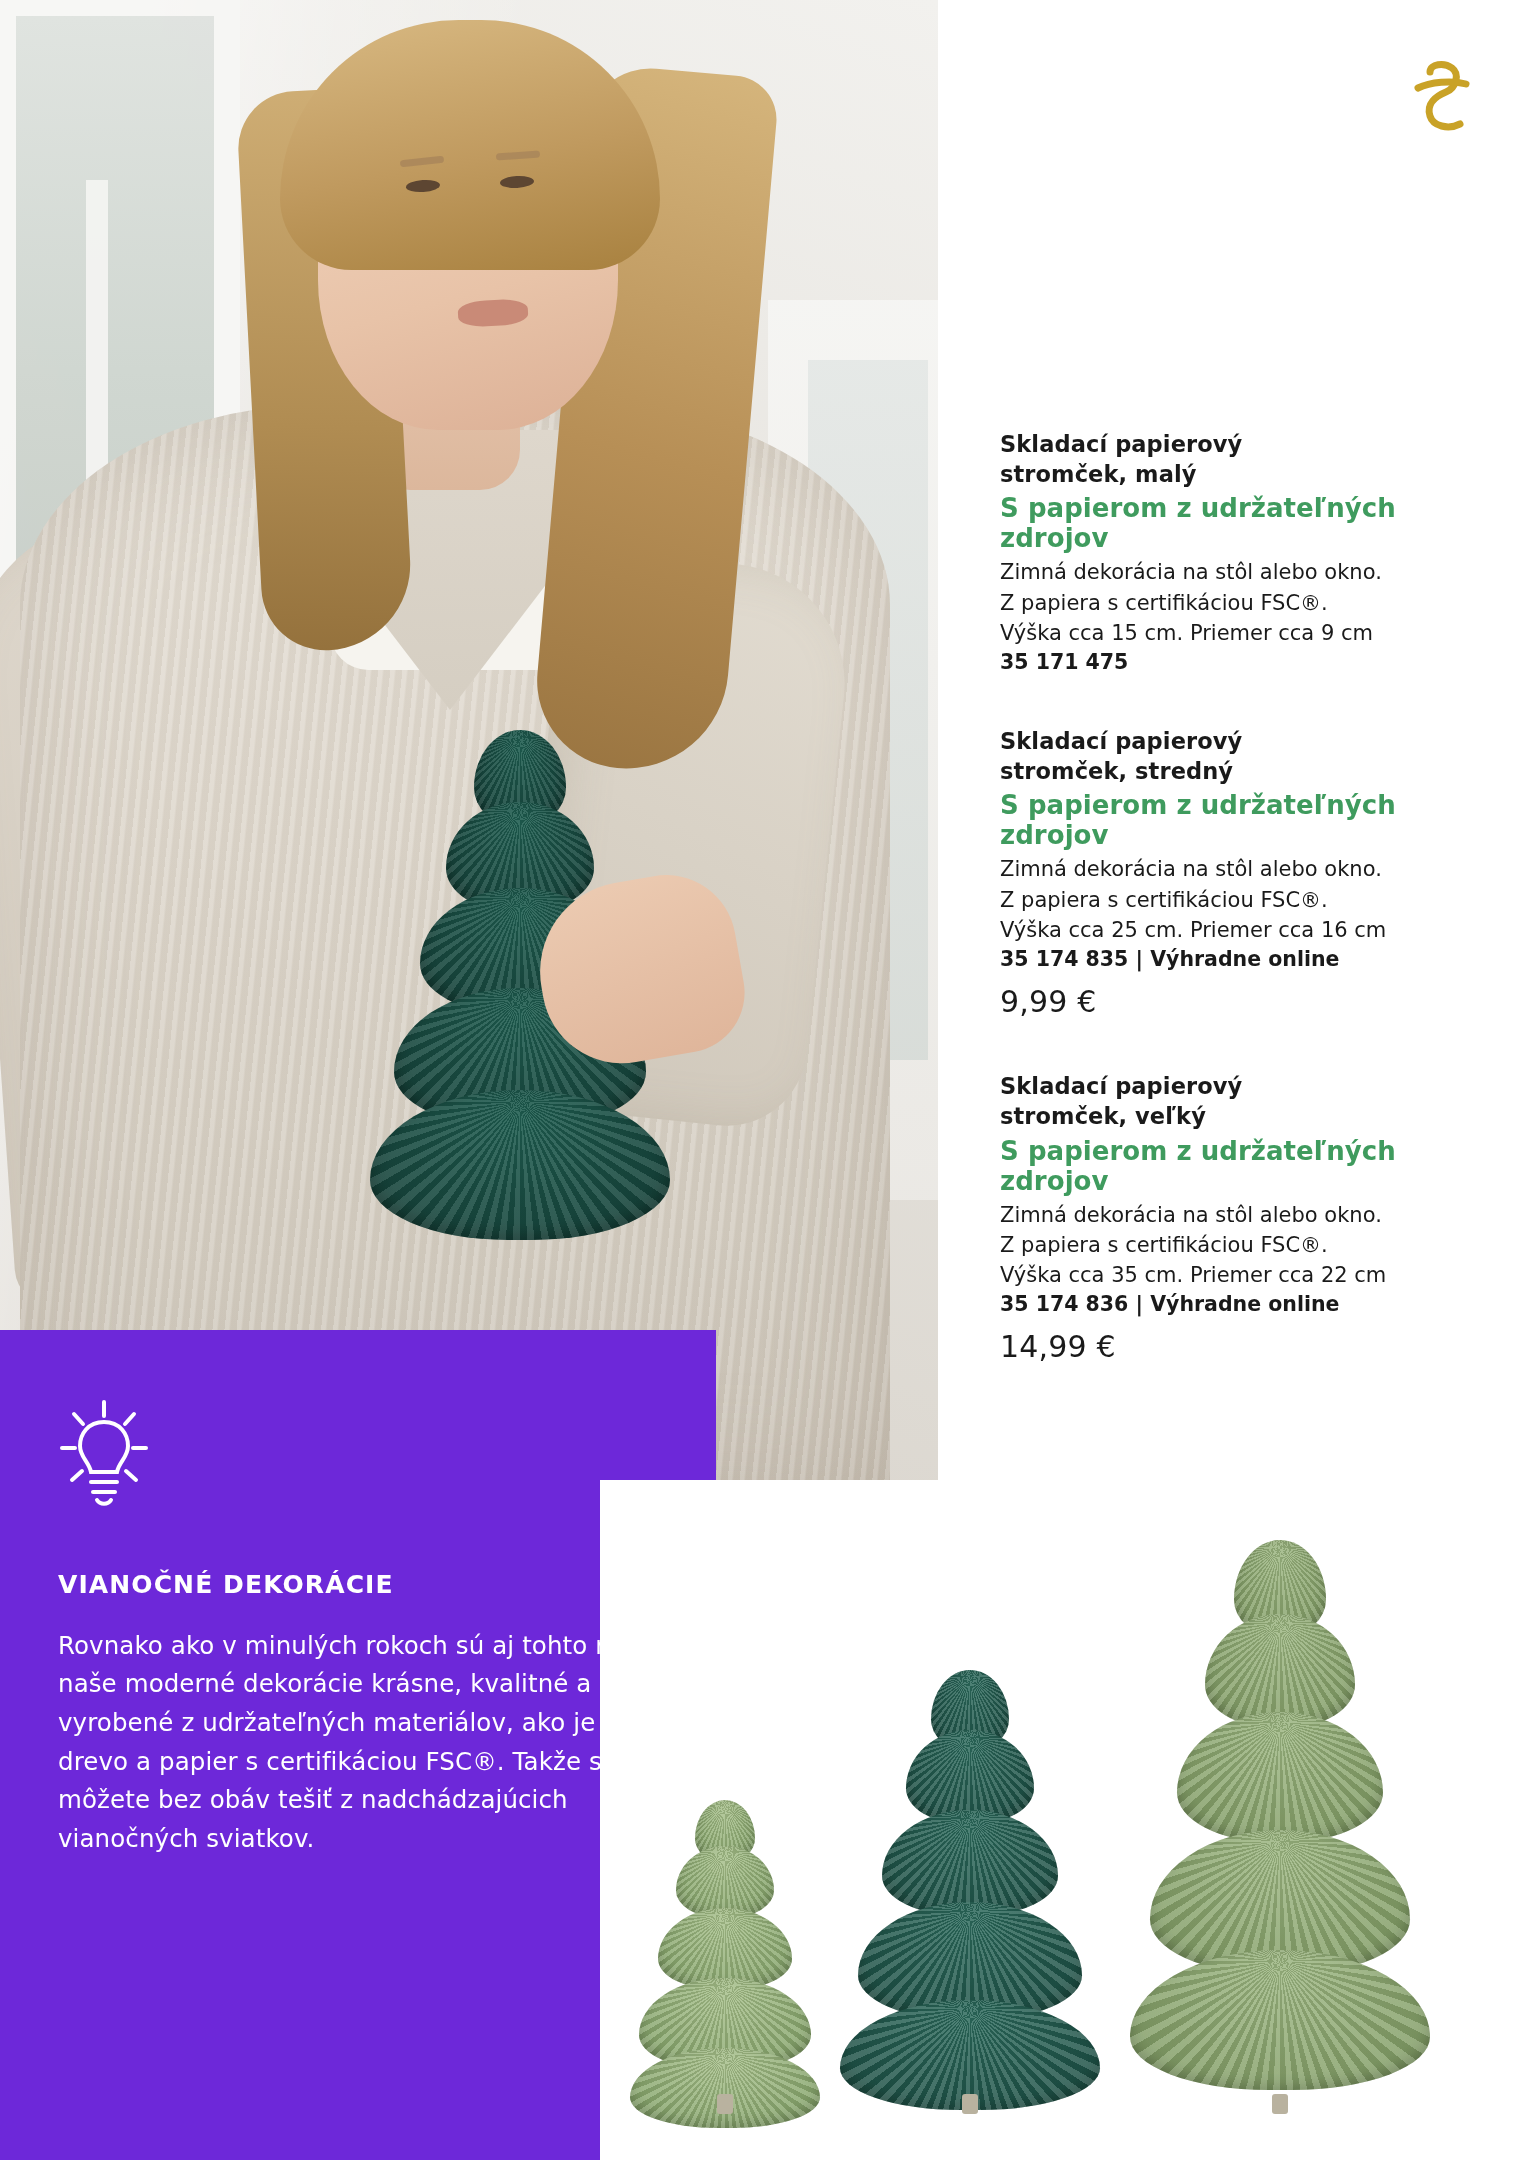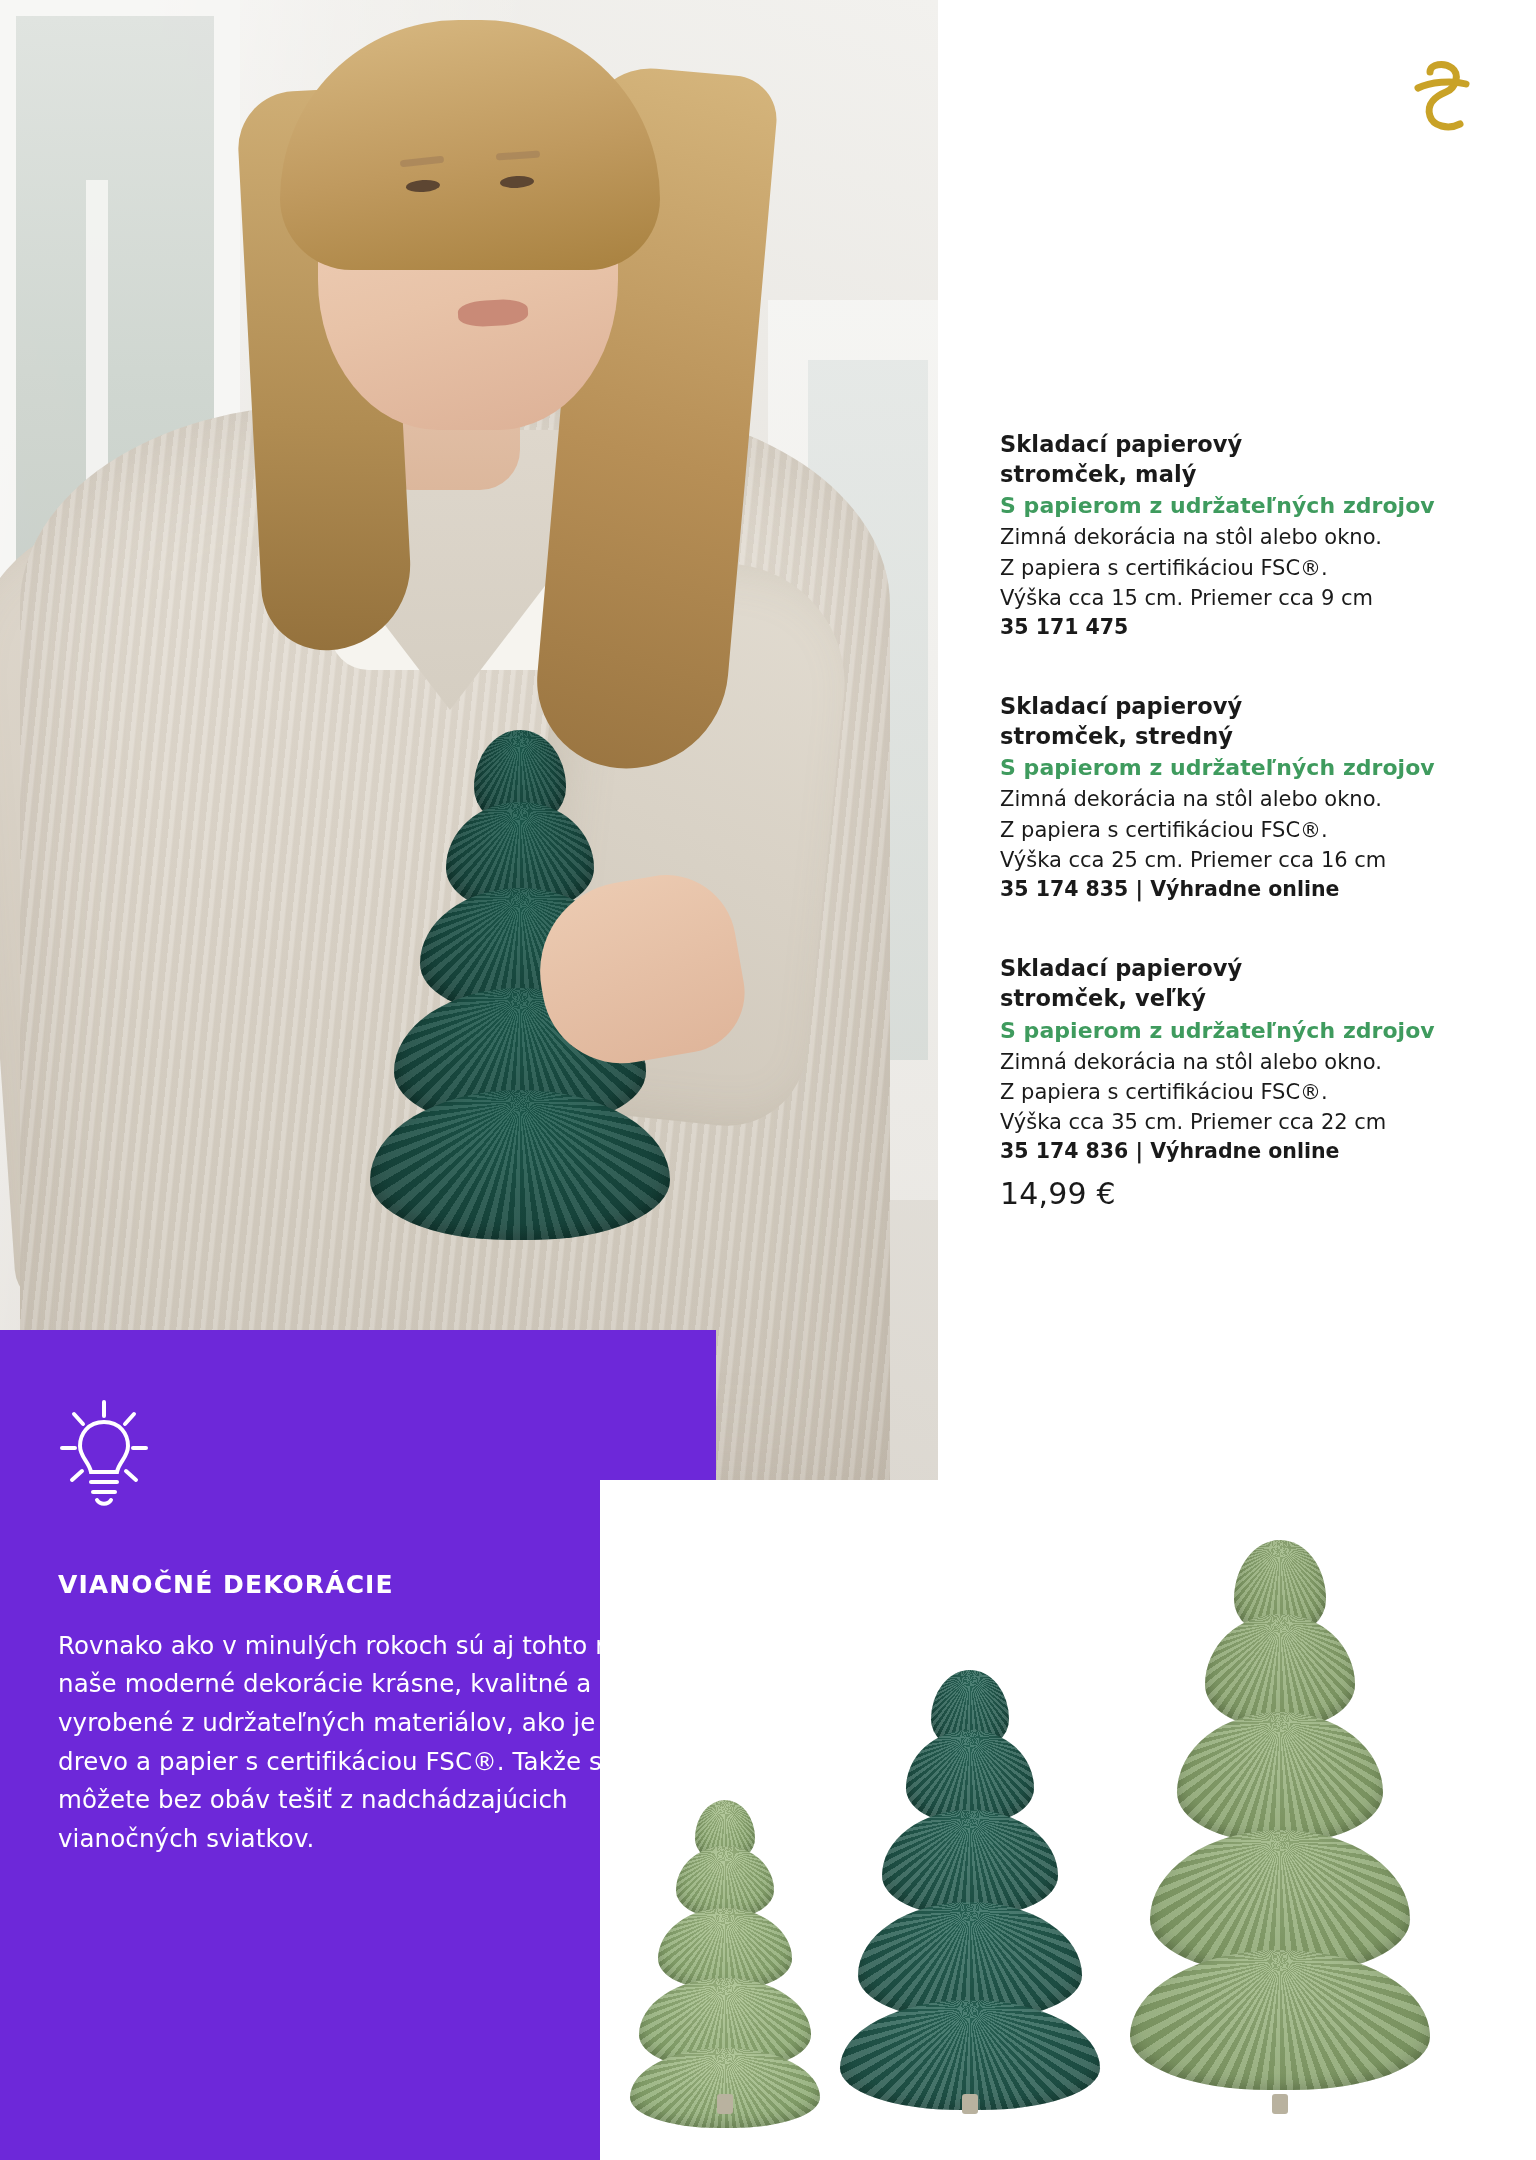--- a/index.html
+++ b/index.html
@@ -225,21 +225,21 @@
   .product:last-child { margin-bottom: 0; }
   .p-title {
     font-weight: bold;
     font-size: 22.5px;
     line-height: 1.32;
     color: #1a1a1a;
     letter-spacing: .1px;
   }
   .p-eco {
     font-weight: bold;
-    font-size: 22px;
+    font-size: 26px;
     color: #3f9b5e;
     margin-top: 4px;
     letter-spacing: .05px;
   }
   .p-desc {
     font-size: 21px;
     line-height: 1.44;
     color: #1a1a1a;
     margin-top: 4px;
   }
@@ -405,20 +405,21 @@
         <span>Skladací papierový</span><br>
         <span>stromček, stredný</span>
       </div>
       <div class="p-eco">S papierom z udržateľných zdrojov</div>
       <div class="p-desc">
         <span>Zimná dekorácia na stôl alebo okno.</span><br>
         <span>Z papiera s certifikáciou FSC®.</span><br>
         <span>Výška cca 25 cm. Priemer cca 16 cm</span>
       </div>
       <div class="p-code">35 174 835 | Výhradne online</div>
+      <div class="p-price">9,99 €</div>
     </div>
 
     <div class="product">
       <div class="p-title">
         <span>Skladací papierový</span><br>
         <span>stromček, veľký</span>
       </div>
       <div class="p-eco">S papierom z udržateľných zdrojov</div>
       <div class="p-desc">
         <span>Zimná dekorácia na stôl alebo okno.</span><br>

